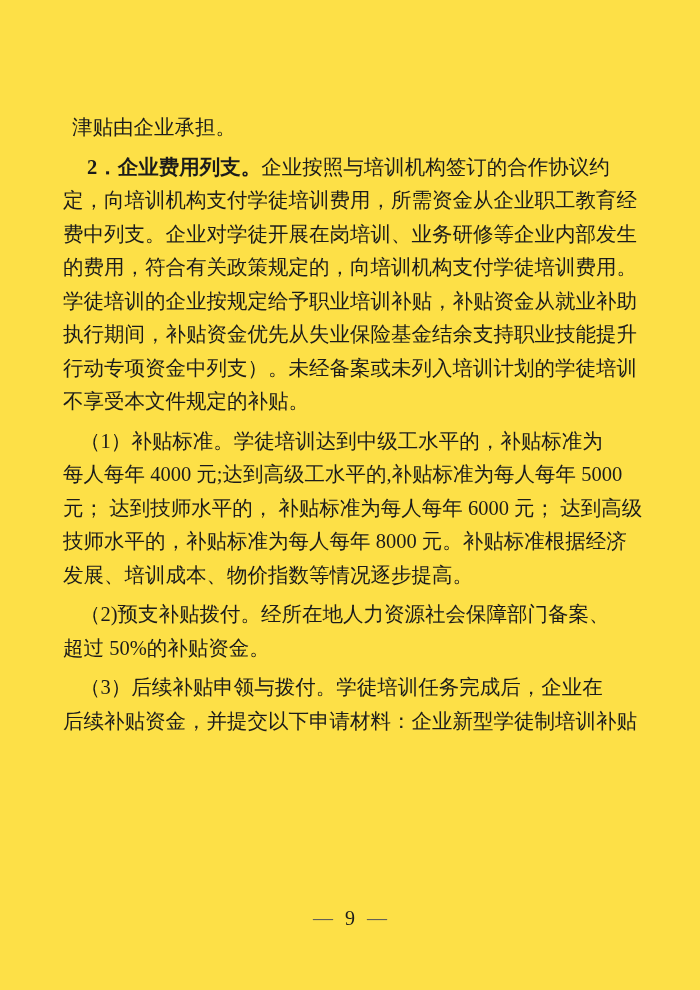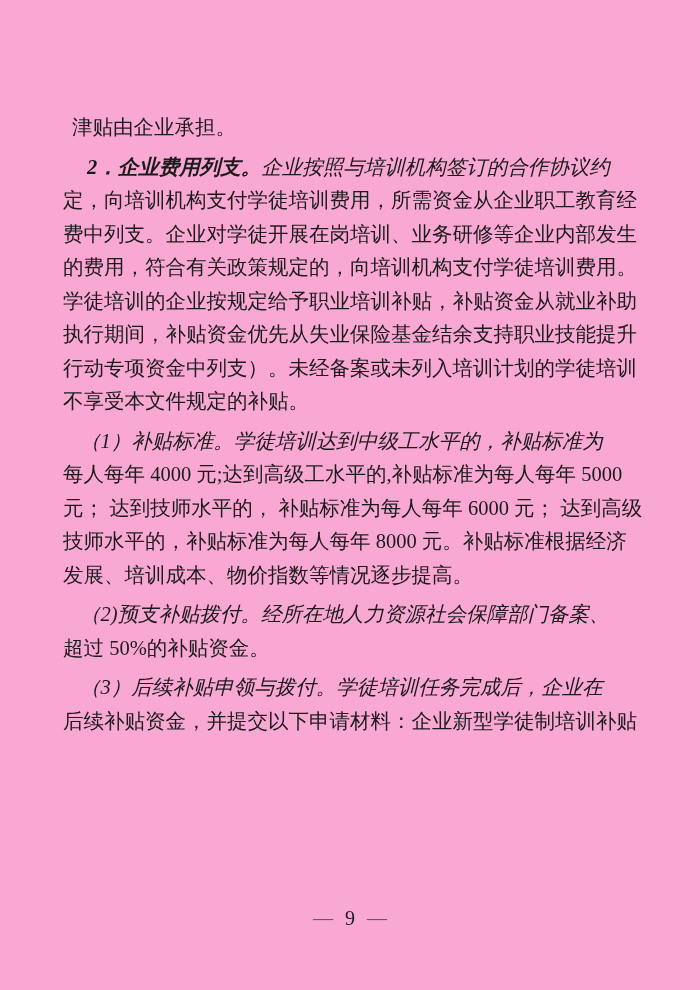--- a/index.html
+++ b/index.html
@@ -11,35 +11,35 @@
     width: 700px;
     height: 990px;
     position: relative;
     overflow: hidden;
     font-family: "Liberation Serif", "DejaVu Serif", serif;
     color: #1b1b1b;
   }
   .page {
     position: absolute;
     inset: 0;
-    background: #f9a8d4;
+    background: #fde047;
   }
   .content {
     position: absolute;
     left: 63px;
     top: 111px;
     width: 577px;
     font-size: 20.5px;
     line-height: 33.5px;
   }
   .line {
     white-space: nowrap;
     height: 33.5px;
   }
-  .p-start { margin-top: 6px; font-style: italic; }
+  .p-start { margin-top: 6px; }
   .l-first { padding-left: 9px; }
   .l-num   { padding-left: 24px; }
   .l-paren { padding-left: 17px; }
   .lead    { font-weight: bold; }
   .footer {
     position: absolute;
     top: 903px;
     left: 0;
     width: 700px;
     text-align: center;

